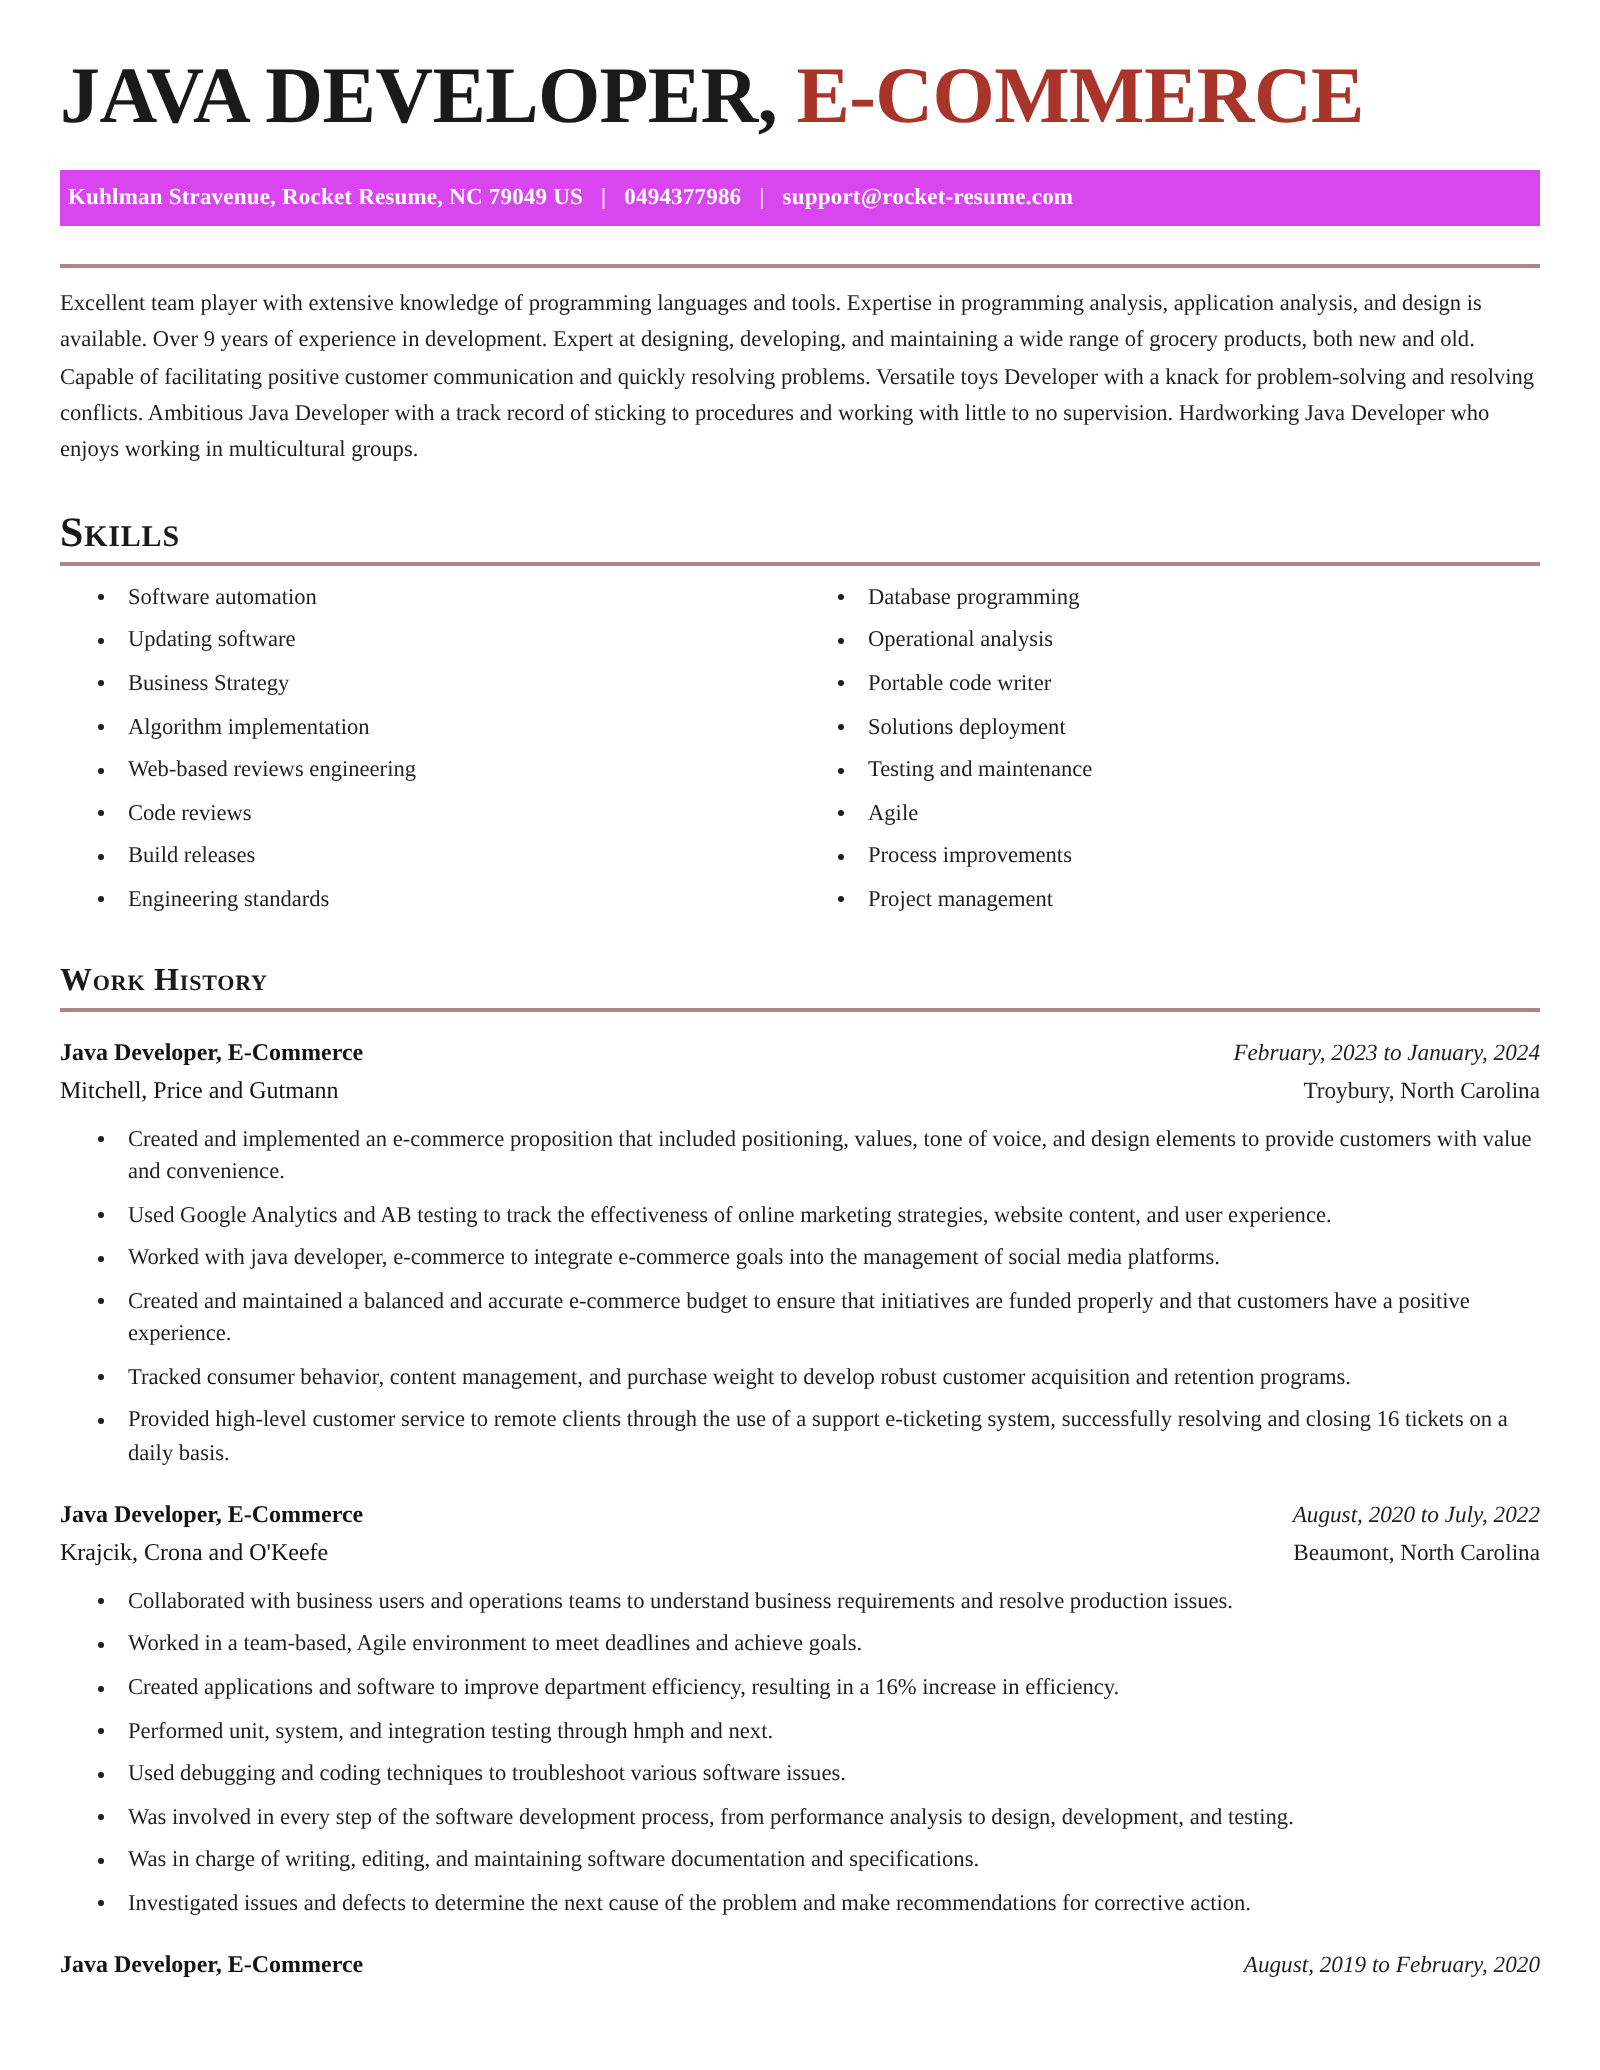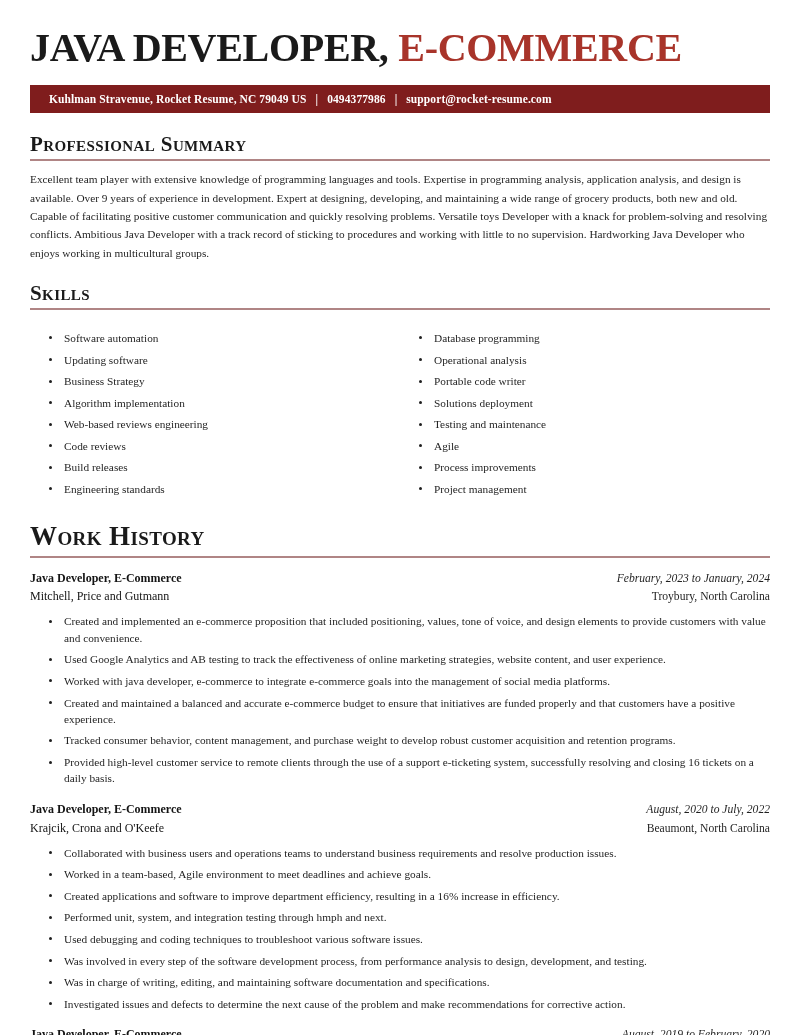--- a/index.html
+++ b/index.html
@@ -32,66 +32,66 @@
     font-weight: 700;
     letter-spacing: -0.3px;
     line-height: 1.08;
     white-space: nowrap;
   }
   .name-title .primary { color: #1a1a1a; }
   .name-title .accent { color: #a8342a; }
 
   .contact-bar {
     margin-top: 16px;
-    background: #7f1d1d;
+    background: #d946ef;
     color: #ffffff;
     height: 28px;
     display: flex;
     align-items: center;
-    padding-left: 19px;
+    padding-left: 4px;
     font-size: 11.5px;
     font-weight: 700;
     letter-spacing: 0.1px;
   }
   .contact-sep {
     padding: 0 9px;
     font-weight: 700;
   }
 
   
   .section { margin-top: 19px; }
 
   .section-heading {
     font-variant: small-caps;
     font-weight: 700;
     font-size: 21px;
     line-height: 1.15;
     letter-spacing: 0.4px;
     color: #1a1a1a;
   }
-  .section-heading.large { font-size: 27px; }
+  .section-heading.large { font-size: 16px; }
 
   .rule {
     height: 2px;
     background: #b08585;
     margin-top: 3px;
   }
 
   
   .summary-text {
     margin-top: 9px;
     font-size: 11.3px;
     line-height: 1.62;
     text-align: left;
     color: #1f1f1f;
   }
 
   
   .skills-wrap {
-    margin-top: 20px;
+    margin-top: 8px;
     display: flex;
     gap: 0;
   }
   .skills-col {
     width: 50%;
     padding-left: 12px;
   }
   ul.bullets {
     list-style: none;
   }
@@ -170,21 +170,20 @@
 
   <div class="contact-bar">
     <span>Kuhlman Stravenue, Rocket Resume, NC 79049 US</span>
     <span class="contact-sep">|</span>
     <span>0494377986</span>
     <span class="contact-sep">|</span>
     <span>support@rocket-resume.com</span>
   </div>
 
   <div class="section">
-    <div class="section-heading">Professional Summary</div>
     <div class="rule"></div>
     <p class="summary-text">Excellent team player with extensive knowledge of programming languages and tools. Expertise in programming analysis, application analysis, and design is available. Over 9 years of experience in development. Expert at designing, developing, and maintaining a wide range of grocery products, both new and old. Capable of facilitating positive customer communication and quickly resolving problems. Versatile toys Developer with a knack for problem-solving and resolving conflicts. Ambitious Java Developer with a track record of sticking to procedures and working with little to no supervision. Hardworking Java Developer who enjoys working in multicultural groups.</p>
   </div>
 
   <div class="section">
     <div class="section-heading">Skills</div>
     <div class="rule"></div>
     <div class="skills-wrap">
       <div class="skills-col">
         <ul class="bullets" id="skills-left">

